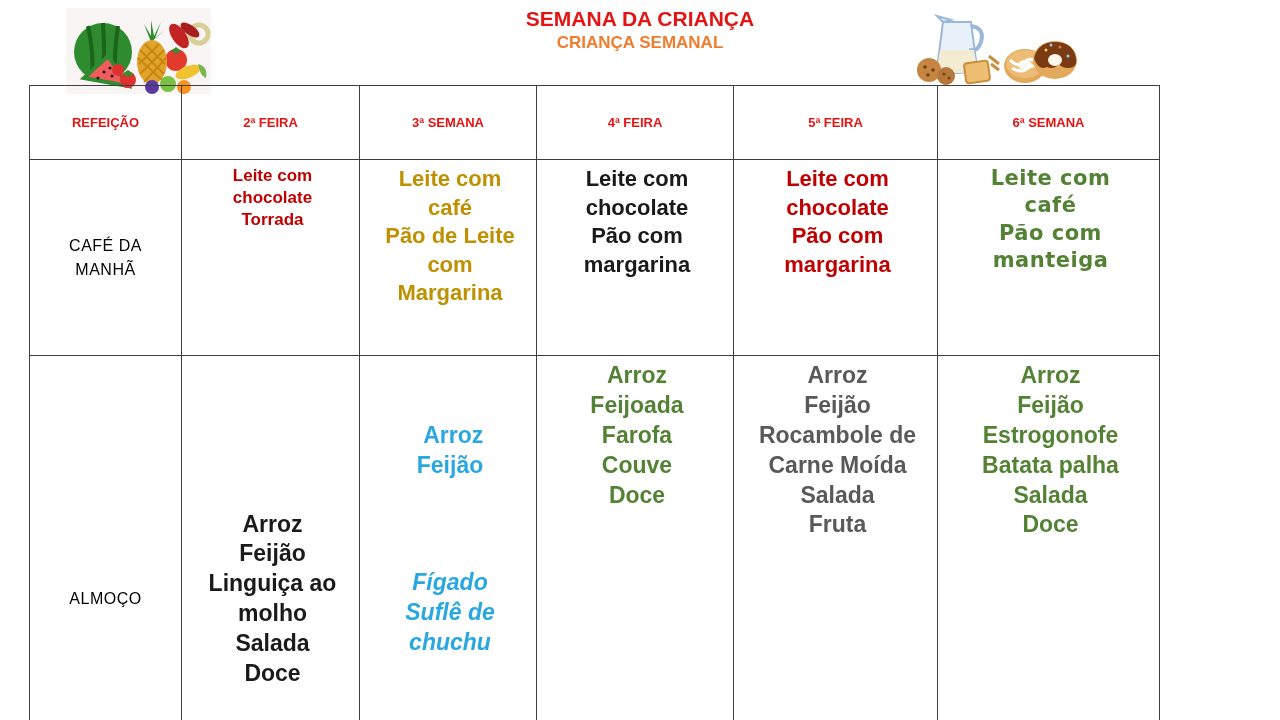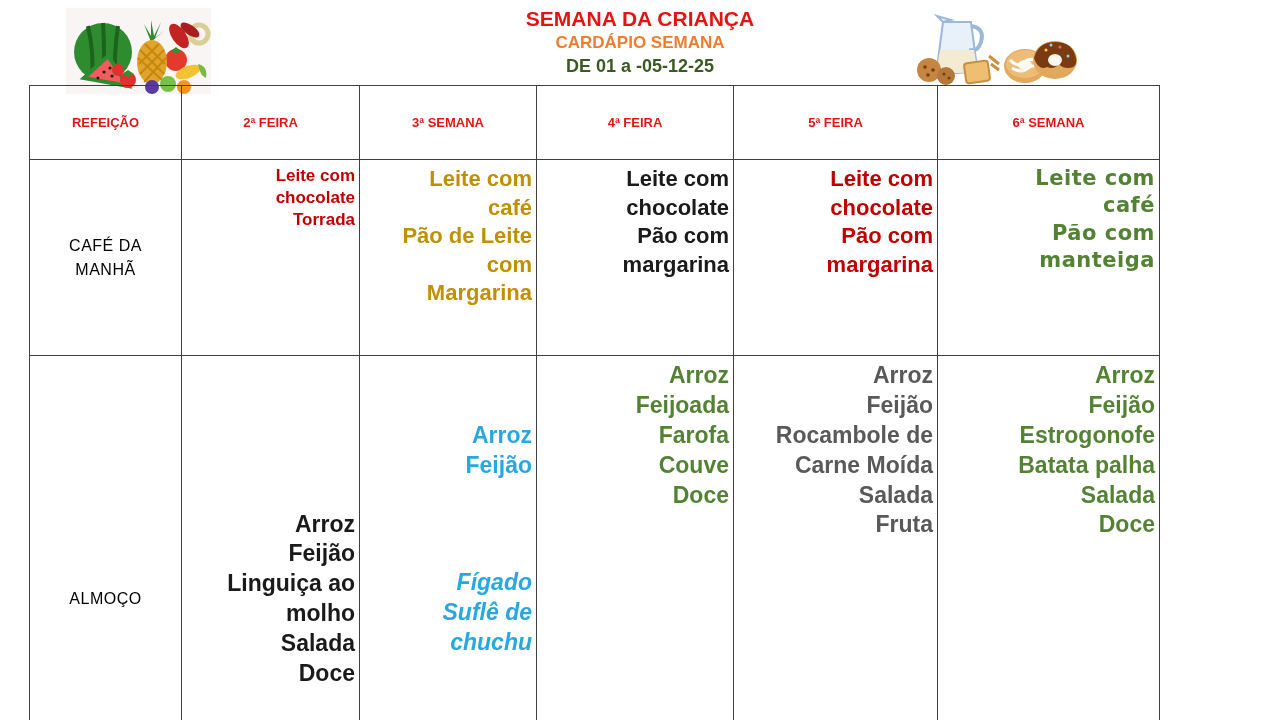--- a/index.html
+++ b/index.html
@@ -20,21 +20,21 @@
   table.menu { position: absolute; left: 29px; top: 85px; width: 1130px;
     border-collapse: collapse; table-layout: fixed; }
   table.menu th, table.menu td { border: 1px solid #3f3f3f; overflow: hidden; }
 
   tr.head th { height: 74px; color: #e41414; font-size: 13px; font-weight: bold;
     text-align: center; vertical-align: middle; }
 
   th.rowlabel { color: #000; font-size: 16px; font-weight: normal; text-align: center;
     vertical-align: middle; white-space: pre-line; line-height: 1.45; letter-spacing: .5px; }
 
-  td.cell { vertical-align: top; text-align: right; padding: 5px 4px 4px 8px;
+  td.cell { vertical-align: top; text-align: center; padding: 5px 4px 4px 8px;
     font-weight: bold; white-space: pre-wrap; line-height: 1.3; }
 
   tr.cafe  { height: 196px; }
   tr.almoco{ height: 293px; }
 
   .fs17 { font-size: 17px; }
   .fs22 { font-size: 22px; }
   .fs23 { font-size: 23px; }
 
   .c-darkred { color: #c00000; }
@@ -50,22 +50,21 @@
   .ital { font-style: italic; margin-top: 28px; }
   .blk  { display: block; white-space: pre-wrap; }
 </style>
 </head>
 <body>
 
 <div class="page">
 
   <div class="title-block">
     <div class="title">SEMANA DA CRIANÇA</div>
-    <div class="subtitle">CARDÁPIO SEMANA</div>
-    <div class="daterange">DE 01 a -05-12-25</div>
+    <div class="subtitle">CRIANÇA SEMANAL</div>
   </div>
 
   <div class="clipart fruits-box">
     <svg width="145" height="86" viewBox="0 0 145 86">
       <rect x="0" y="0" width="145" height="86" fill="#f8f5f4"></rect>
 
       <circle cx="133" cy="26" r="9" fill="none" stroke="#d9cf96" stroke-width="5"></circle>
 
       <ellipse cx="113" cy="28" rx="7" ry="14" fill="#c42323" transform="rotate(-35 113 28)"></ellipse>
       <ellipse cx="124" cy="22" rx="5" ry="11" fill="#a81d1d" transform="rotate(-55 124 22)"></ellipse>

